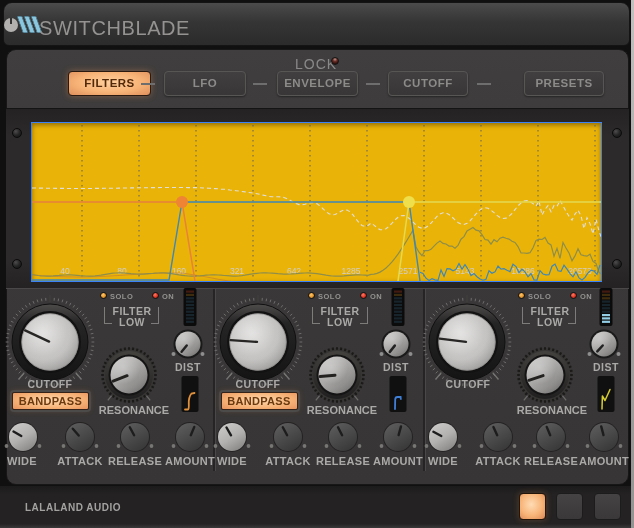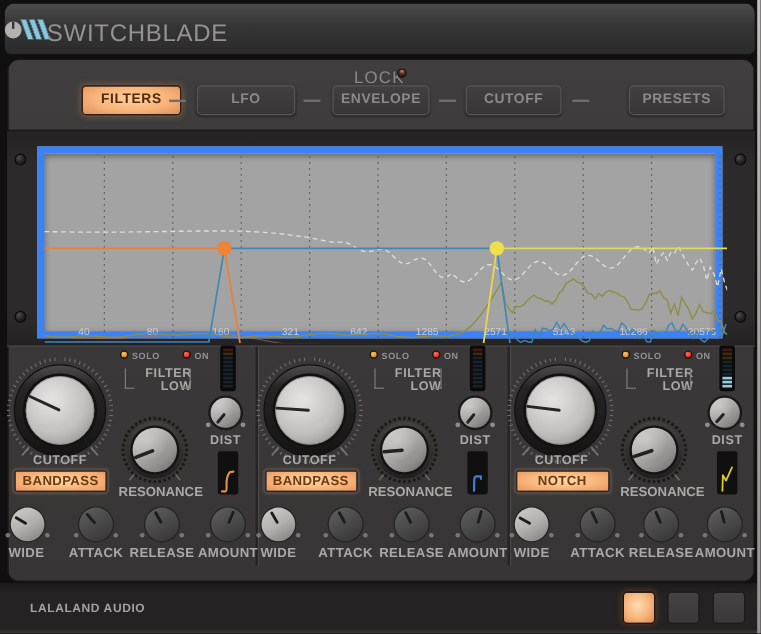--- a/index.html
+++ b/index.html
@@ -14,31 +14,31 @@
 #panel{left:6px;top:49px;width:623px;height:436px;background:linear-gradient(180deg,#403e3e 0,#3b3939 30%,#373535 100%);border-radius:10px;border:1px solid #181717}
 
 .tab{position:absolute;top:71px;height:25px;border-radius:4px;background:linear-gradient(180deg,#413f3f 0,#383636 100%);border:1px solid #575655;box-shadow:0 1px 2px #00000066;color:#8c8b8a;font-size:11.5px;font-weight:bold;letter-spacing:0.5px;text-align:center;line-height:23px}
 #tabf{left:68px;width:83px;background:radial-gradient(ellipse at 50% 45%,#ffcf9d 0,#f8b478 55%,#df8f5c 100%);border:1px solid #2a1a10;color:#52290b;box-shadow:0 0 6px #e8955a66}
 .dash{position:absolute;top:83px;height:2px;background:#6f6e6e}
 #lock{left:295px;top:56px;font-size:14px;font-weight:normal;color:#8a8989;letter-spacing:1px}
 #lockled{left:331px;top:57px;width:8px;height:8px;border-radius:50%;background:radial-gradient(circle at 50% 22%,#bb928d 0,#6a2e26 38%,#3a1310 72%,#241210 100%);border:1px solid #161514}
 
 #bezel{left:6px;top:108px;width:623px;height:181px;background:linear-gradient(180deg,#242222 0,#2c2a2a 15%,#2c2a2a 85%,#242222 100%);border-top:1px solid #151414;border-bottom:1px solid #4a4848}
 .screw{position:absolute;width:10px;height:10px;border-radius:50%;background:radial-gradient(circle at 35% 30%,#4e4c4c 0,#262525 50%,#100f0f 100%);border:1px solid #0c0b0b}
-#graph{left:31px;top:122px;width:571px;height:160px;background:#a3a3a3;border:6px solid #3b82f6;box-shadow:inset 0 2px 5px #00000066}
+#graph{left:31px;top:122px;width:571px;height:160px;background:#eab308;border:1px solid #3b82f6;box-shadow:inset 0 2px 5px #00000066}
 .gl{stroke:#605f5f;stroke-width:1;stroke-dasharray:1.5 3.5}
 .flab{fill:#cfcecd;font-size:8.5px;font-family:"Liberation Sans",sans-serif;text-anchor:middle}
 
 .lab{position:absolute;color:#aba9a8;font-weight:bold;text-align:center}
 .seplines{position:absolute;top:289px;height:182px;width:2px;background:#262424;box-shadow:1px 0 0 #4a4848}
 .ledlab{position:absolute;top:292px;font-size:7.5px;font-weight:bold;color:#949392;letter-spacing:0.5px}
 .led{position:absolute;top:292px;width:7px;height:7px;border-radius:50%;border:1px solid #141313}
 .led.amber{background:radial-gradient(circle at 40% 35%,#ffc66a 0,#e89b30 50%,#7a4d10 100%)}
 .led.red{background:radial-gradient(circle at 40% 35%,#ff7a60 0,#e03525 55%,#701208 100%)}
-.flt{position:absolute;top:306px;width:56px;color:#aba9a8;font-weight:bold;font-size:10.5px;letter-spacing:0.5px;text-align:right;line-height:10.5px}
+.flt{position:absolute;top:306px;width:56px;color:#aba9a8;font-weight:bold;font-size:10.5px;letter-spacing:0.5px;text-align:center;line-height:10.5px}
 .brk{position:absolute;top:307px;width:8px;height:17px}
 .brk.l{border-left:1.5px solid #7d7c7b;border-bottom:1.5px solid #7d7c7b}
 .brk.r{border-right:1.5px solid #7d7c7b;border-bottom:1.5px solid #7d7c7b}
 .obtn{position:absolute;top:392px;height:18px;border-radius:2px;background:radial-gradient(ellipse at 50% 45%,#ffd9ae 0,#f6b277 60%,#e8945f 100%);border:1px solid #35231a;color:#6b3a10;font-size:11px;font-weight:bold;letter-spacing:0.3px;text-align:center;line-height:17px;box-shadow:0 0 0 2px #4c4b4a,0 0 6px #d8895055}
 
 #bbar{left:0;top:486px;width:634px;height:42px;background:linear-gradient(180deg,#1c1b1b 0,#242222 20%,#242222 90%,#3a3939 100%)}
 #brand{left:25px;top:502px;font-size:10px;font-weight:bold;color:#a3a2a1;letter-spacing:0.5px}
 .sq{position:absolute;top:493px;width:27px;height:27px;border-radius:4px;background:linear-gradient(180deg,#454343,#3a3838);border:1px solid #1d1c1c}
 #sq1{background:radial-gradient(ellipse at 45% 42%,#ffdcb4 0,#f7b478 55%,#d98655 100%);border:1px solid #241509;box-shadow:0 0 6px #e8955a44}
 </style></head><body>
@@ -645,21 +645,20 @@
 <div class="led red abs" style="left:570px"></div>
 <div class="ledlab" style="left:580px">ON</div>
 <div class="flt" style="left:522px">FILTER<br>LOW</div>
 <div class="brk l" style="left:522px"></div>
 <div class="brk r" style="left:568px"></div>
 <div class="lab" style="left:438px;top:378px;width:60px;font-size:10.5px;letter-spacing:0.4px">CUTOFF</div>
 <div class="lab" style="left:512px;top:404px;width:80px;font-size:11px;letter-spacing:0px">RESONANCE</div>
 <div class="lab" style="left:586px;top:361px;width:40px;font-size:10.5px;letter-spacing:0.5px">DIST</div>
 <div class="obtn abs" style="left:12px;width:77px">BANDPASS</div>
 <div class="obtn abs" style="left:220.5px;width:77px">BANDPASS</div>
-<div class="obtn abs" style="left:429.5px;width:78px">NOTCH</div>
 <div class="lab" style="left:-13px;top:455px;width:70px;font-size:11px;letter-spacing:0.3px">WIDE</div>
 <div class="lab" style="left:45px;top:455px;width:70px;font-size:11px;letter-spacing:0.3px">ATTACK</div>
 <div class="lab" style="left:100px;top:455px;width:70px;font-size:11px;letter-spacing:0.3px">RELEASE</div>
 <div class="lab" style="left:155px;top:455px;width:70px;font-size:11px;letter-spacing:0.3px">AMOUNT</div>
 <div class="lab" style="left:197px;top:455px;width:70px;font-size:11px;letter-spacing:0.3px">WIDE</div>
 <div class="lab" style="left:253px;top:455px;width:70px;font-size:11px;letter-spacing:0.3px">ATTACK</div>
 <div class="lab" style="left:308px;top:455px;width:70px;font-size:11px;letter-spacing:0.3px">RELEASE</div>
 <div class="lab" style="left:363px;top:455px;width:70px;font-size:11px;letter-spacing:0.3px">AMOUNT</div>
 <div class="lab" style="left:408px;top:455px;width:70px;font-size:11px;letter-spacing:0.3px">WIDE</div>
 <div class="lab" style="left:463px;top:455px;width:70px;font-size:11px;letter-spacing:0.3px">ATTACK</div>

